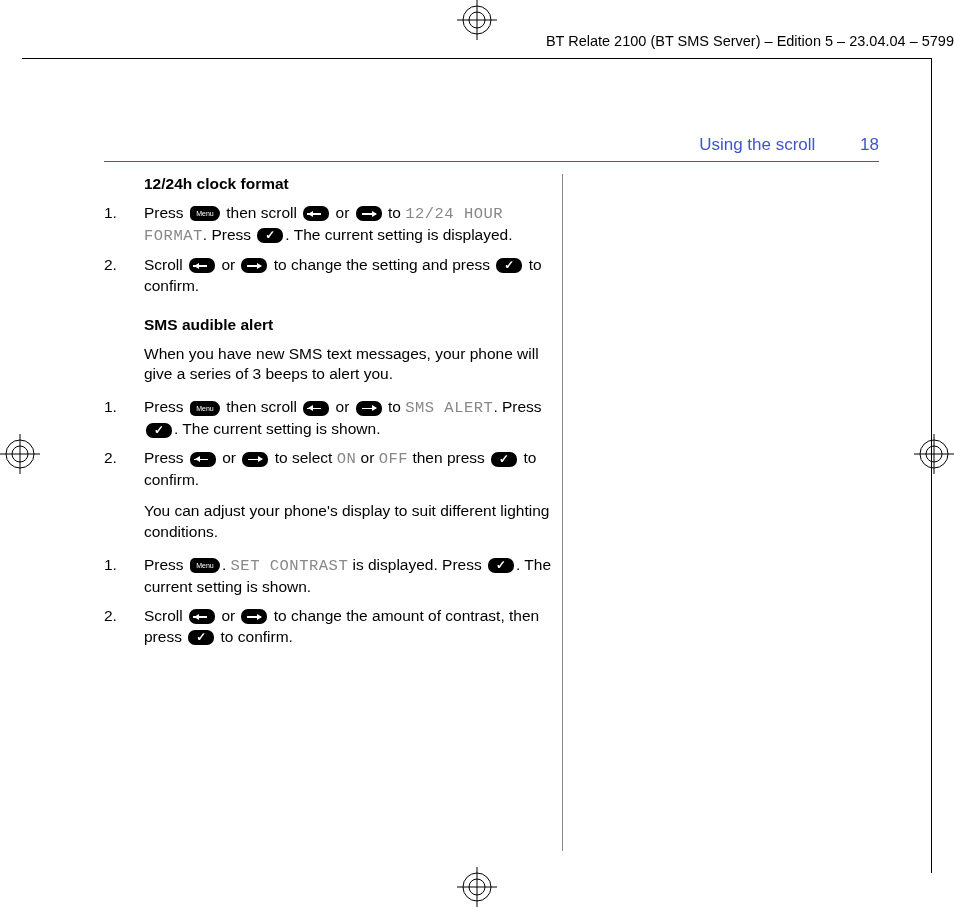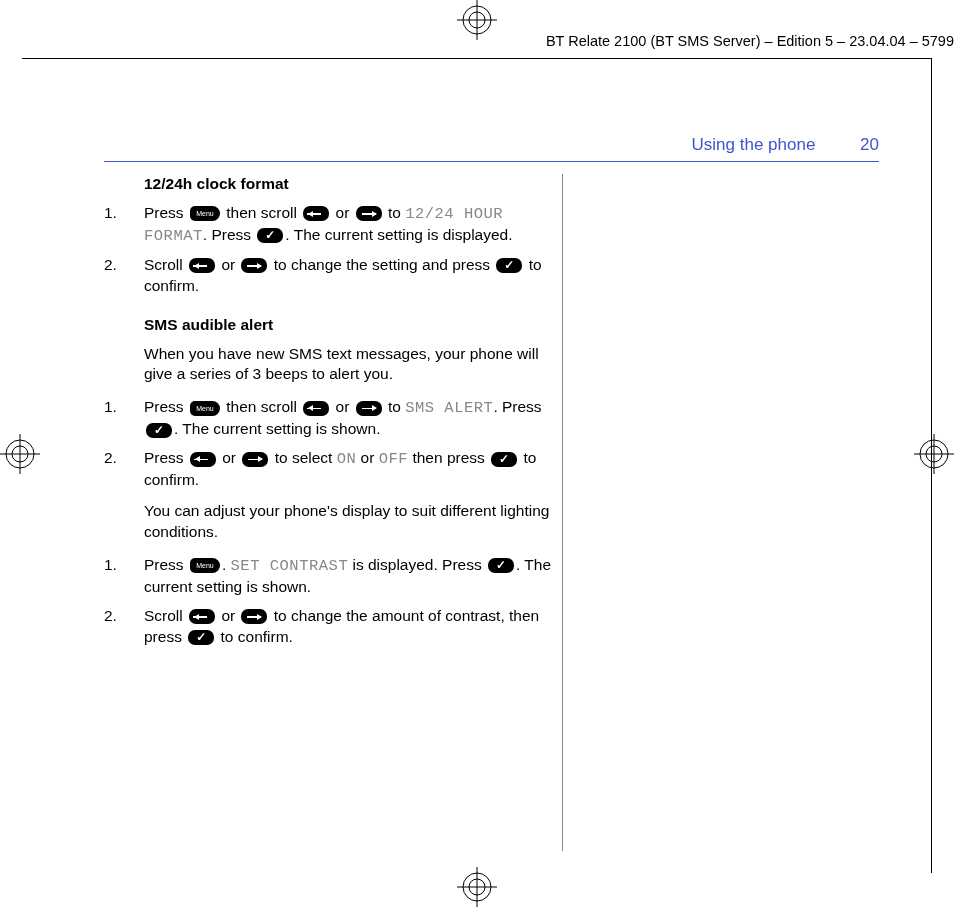--- a/index.html
+++ b/index.html
@@ -103,22 +103,22 @@
   <line x1="20" y1="0" x2="20" y2="40"></line>
     <line x1="0" y1="20" x2="40" y2="20"></line>
   <circle cx="20" cy="20" r="8"></circle>
     <circle cx="20" cy="20" r="14"></circle>
 </svg>
 
 <div class="running-header">BT Relate 2100 (BT SMS Server) – Edition 5 – 23.04.04 – 5799</div>
 
 <div class="page">
   <div class="page-head">
-    <span class="sect">Using the phone</span>
-    <span class="num">20</span>
+    <span class="sect">Using the scroll</span>
+    <span class="num">18</span>
   </div>
   <div class="page-head-rule"></div>
   <div class="center-divider"></div>
 
   <div class="col">
 
     <div class="section-title">12/24h clock format</div>
     <ol class="steps">
       <li>
         <span class="n">1.</span>

